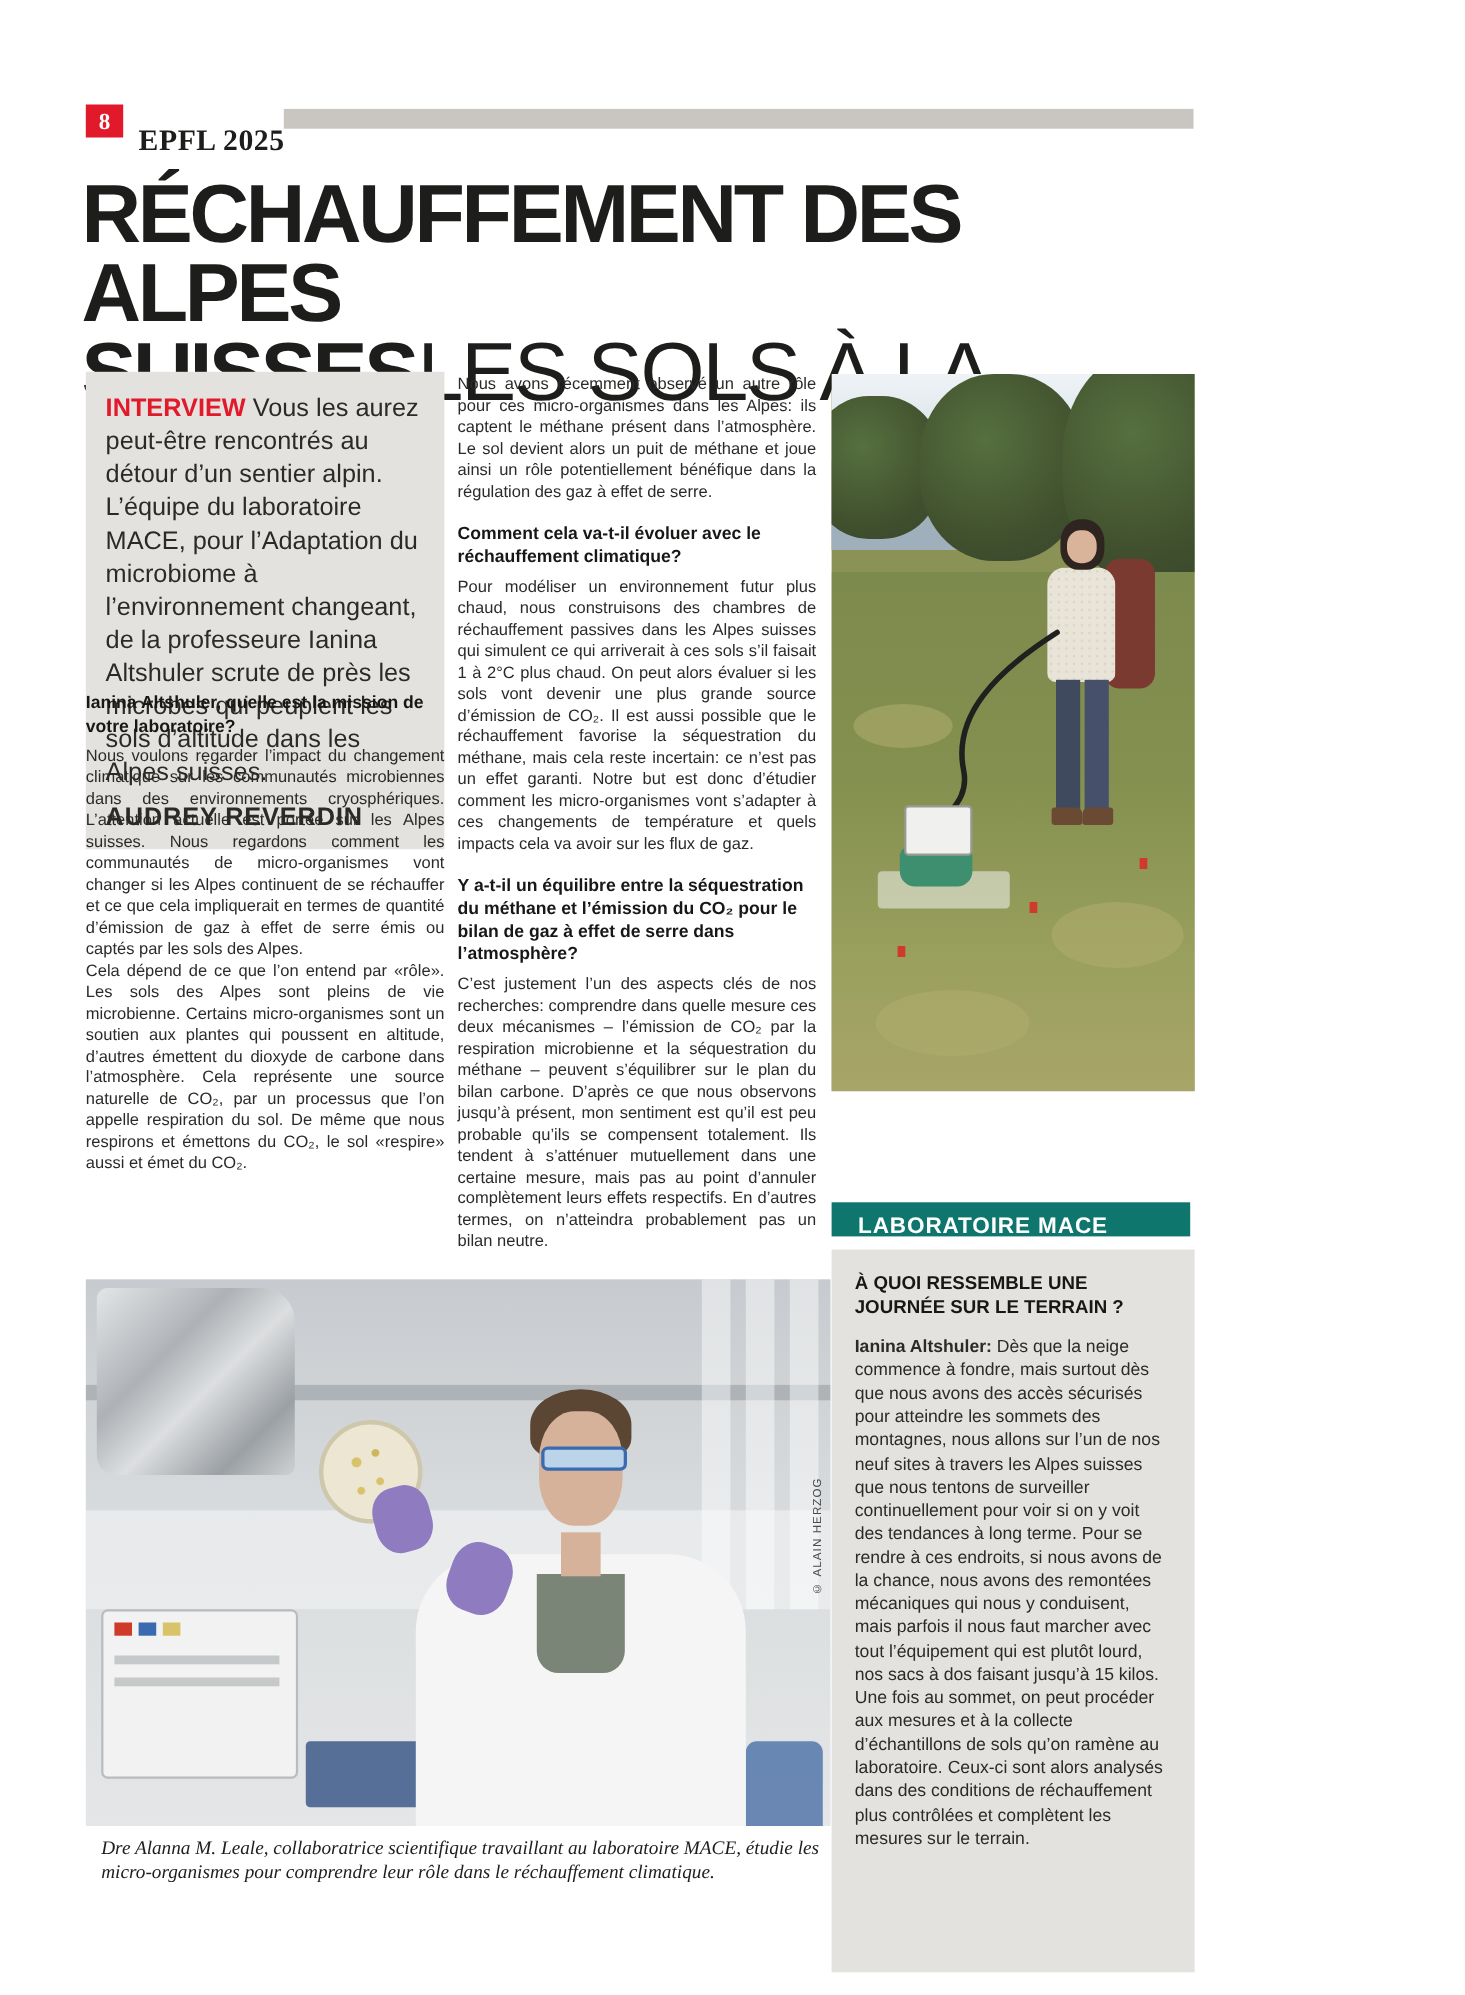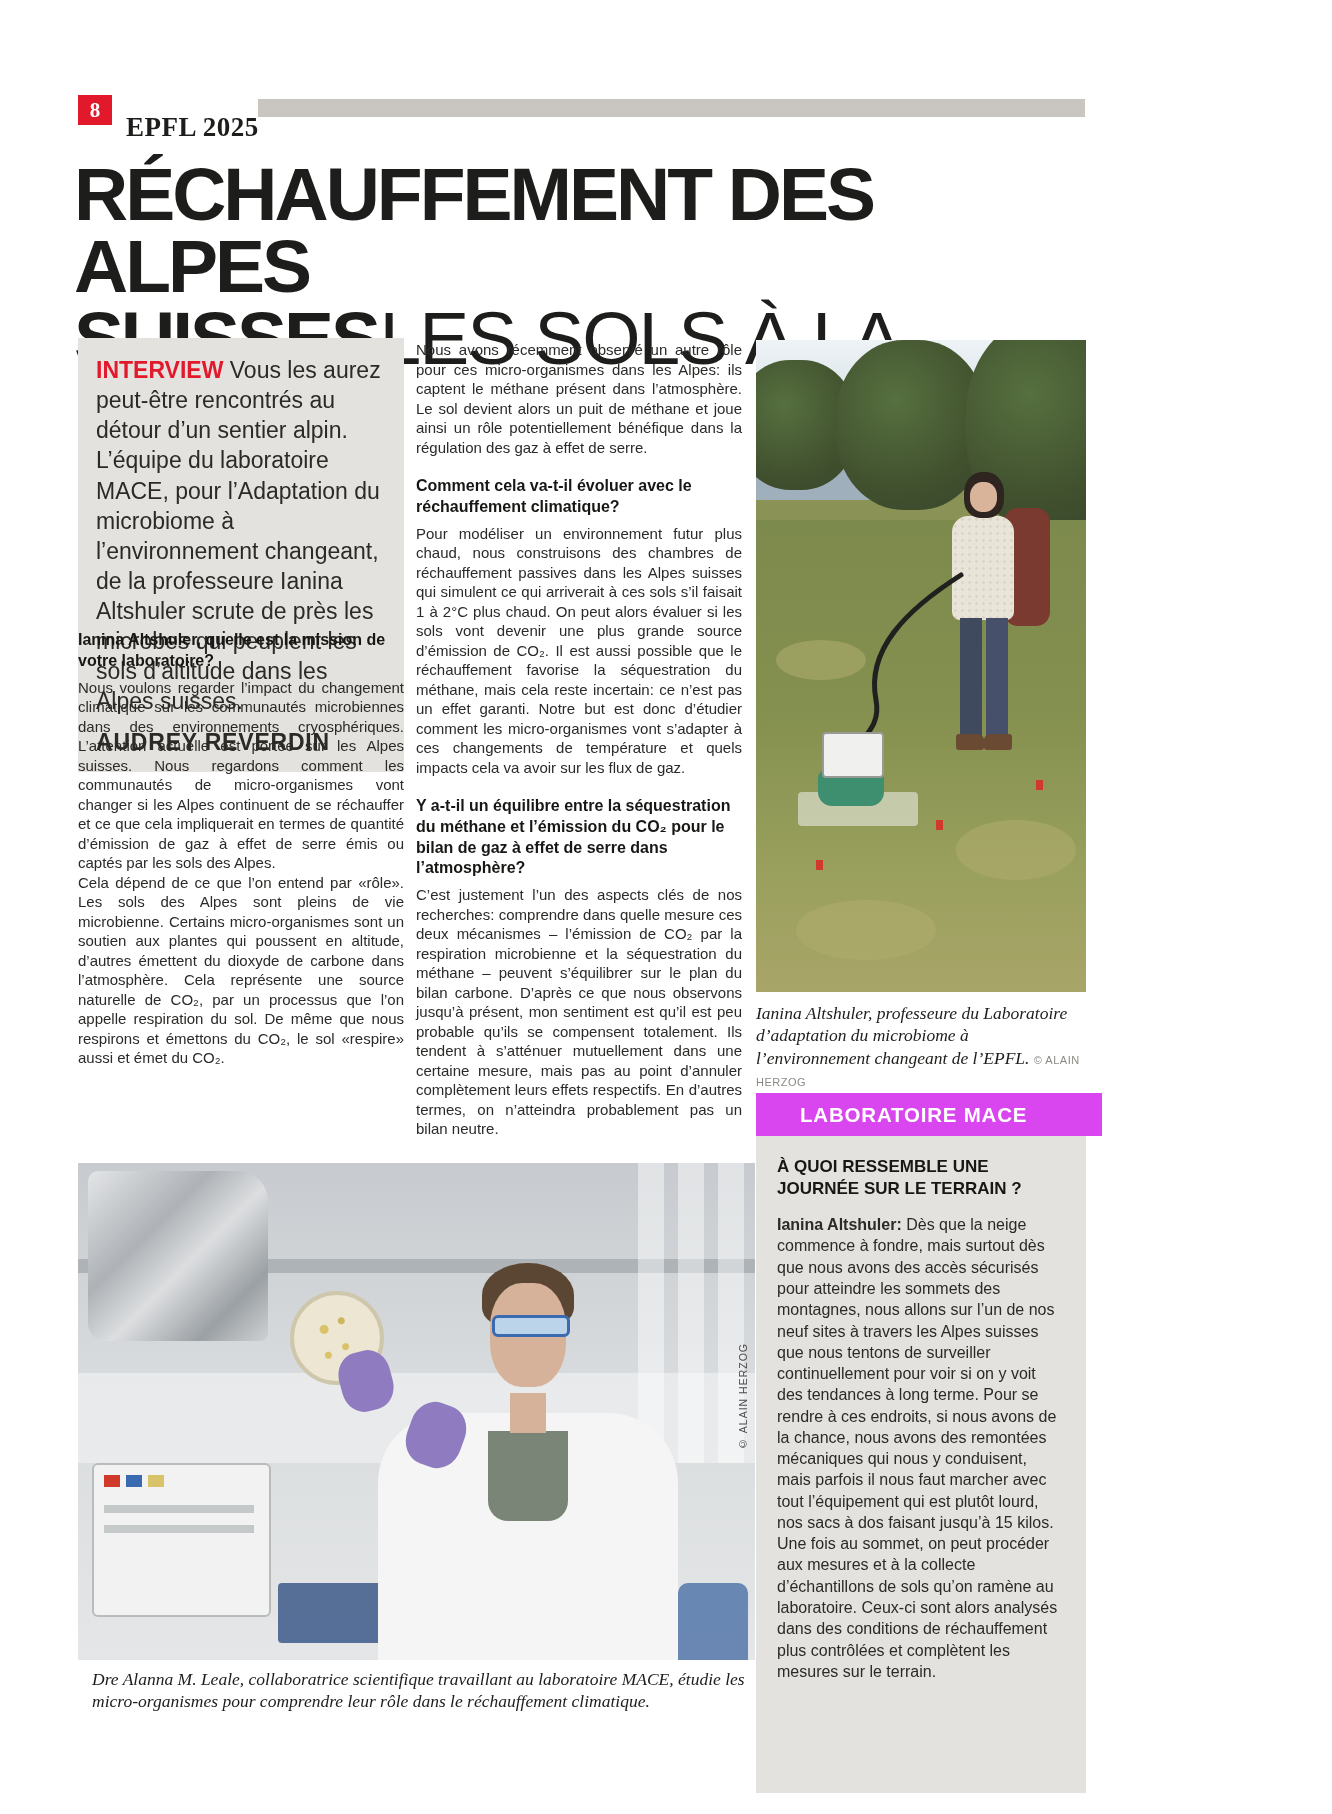--- a/index.html
+++ b/index.html
@@ -64,22 +64,22 @@
 
   
   .caption{font-family:"Liberation Serif","DejaVu Serif",serif;font-style:italic;
     font-size:17.5px;line-height:1.28;color:#1d1d1b;}
   #cap-field{left:756px;top:1002px;width:330px;}
   #cap-lab{left:92px;top:1668px;width:690px;}
   .credit{font-family:"Liberation Sans",sans-serif;font-style:normal;font-size:11px;
     color:#8a8a85;letter-spacing:0.5px;}
 
   
-  .banner{left:756px;top:1093px;width:302px;height:43px;background:#d946ef;color:#fff;
-    font-weight:800;font-size:20.5px;letter-spacing:0.8px;line-height:43px;padding-left:44px;}
+  .banner{left:756px;top:1093px;width:302px;height:31px;background:#0f766e;color:#fff;
+    font-weight:800;font-size:20.5px;letter-spacing:0.8px;line-height:43px;padding-left:24px;}
   .sidebox{left:756px;top:1136px;width:288px;height:637px;background:#e4e2de;
     padding:20px 21px 0 21px;overflow:hidden;}
   .sidebox h5{margin:0 0 14px 0;font-size:17px;line-height:1.3;font-weight:800;color:#171715;}
   .sidebox p{margin:0;font-size:16px;line-height:1.33;color:#2c2a28;}
   .speaker{font-weight:800;}
 
   
   #photo-lab{left:78px;top:1163px;width:677px;height:497px;
     background:linear-gradient(180deg,#c7cbcf 0%,#d9dcde 45%,#e4e6e7 100%);}
   .shelf{left:0;top:96px;width:677px;height:14px;background:#aeb3b7;}
@@ -166,24 +166,20 @@
       <path d="M115,5 C60,40 20,80 30,130 C36,160 10,170 8,185" fill="none" stroke="#20201e" stroke-width="5" stroke-linecap="round"></path>
     </svg>
     <div class="abs inst-sheet"></div>
     <div class="abs inst-bucket"></div>
     <div class="abs inst-box"></div>
     <div class="abs marker" style="left:180px;top:480px;"></div>
     <div class="abs marker" style="left:60px;top:520px;"></div>
     <div class="abs marker" style="left:280px;top:440px;"></div>
   </div>
 
-  <div class="abs caption" id="cap-field">
-    <span>Ianina Altshuler, professeure du Laboratoire d’adaptation du microbiome à l’environnement changeant de l’EPFL.</span>
-    <span class="credit">© ALAIN HERZOG</span>
-  </div>
 
   <div class="abs banner">LABORATOIRE MACE</div>
   <div class="abs sidebox">
     <h5>À QUOI RESSEMBLE UNE JOURNÉE SUR LE TERRAIN ?</h5>
     <p><span class="speaker">Ianina Altshuler:</span>
       <span>Dès que la neige commence à fondre, mais surtout dès que nous avons des accès sécurisés pour atteindre les sommets des montagnes, nous allons sur l’un de nos neuf sites à travers les Alpes suisses que nous tentons de surveiller continuellement pour voir si on y voit des tendances à long terme. Pour se rendre à ces endroits, si nous avons de la chance, nous avons des remontées mécaniques qui nous y conduisent, mais parfois il nous faut marcher avec tout l’équipement qui est plutôt lourd, nos sacs à dos faisant jusqu’à 15 kilos. Une fois au sommet, on peut procéder aux mesures et à la collecte d’échantillons de sols qu’on ramène au laboratoire. Ceux-ci sont alors analysés dans des conditions de réchauffement plus contrôlées et complètent les mesures sur le terrain.</span></p>
   </div>
 
   <div class="abs photo" id="photo-lab">
     <div class="abs shelf"></div>

